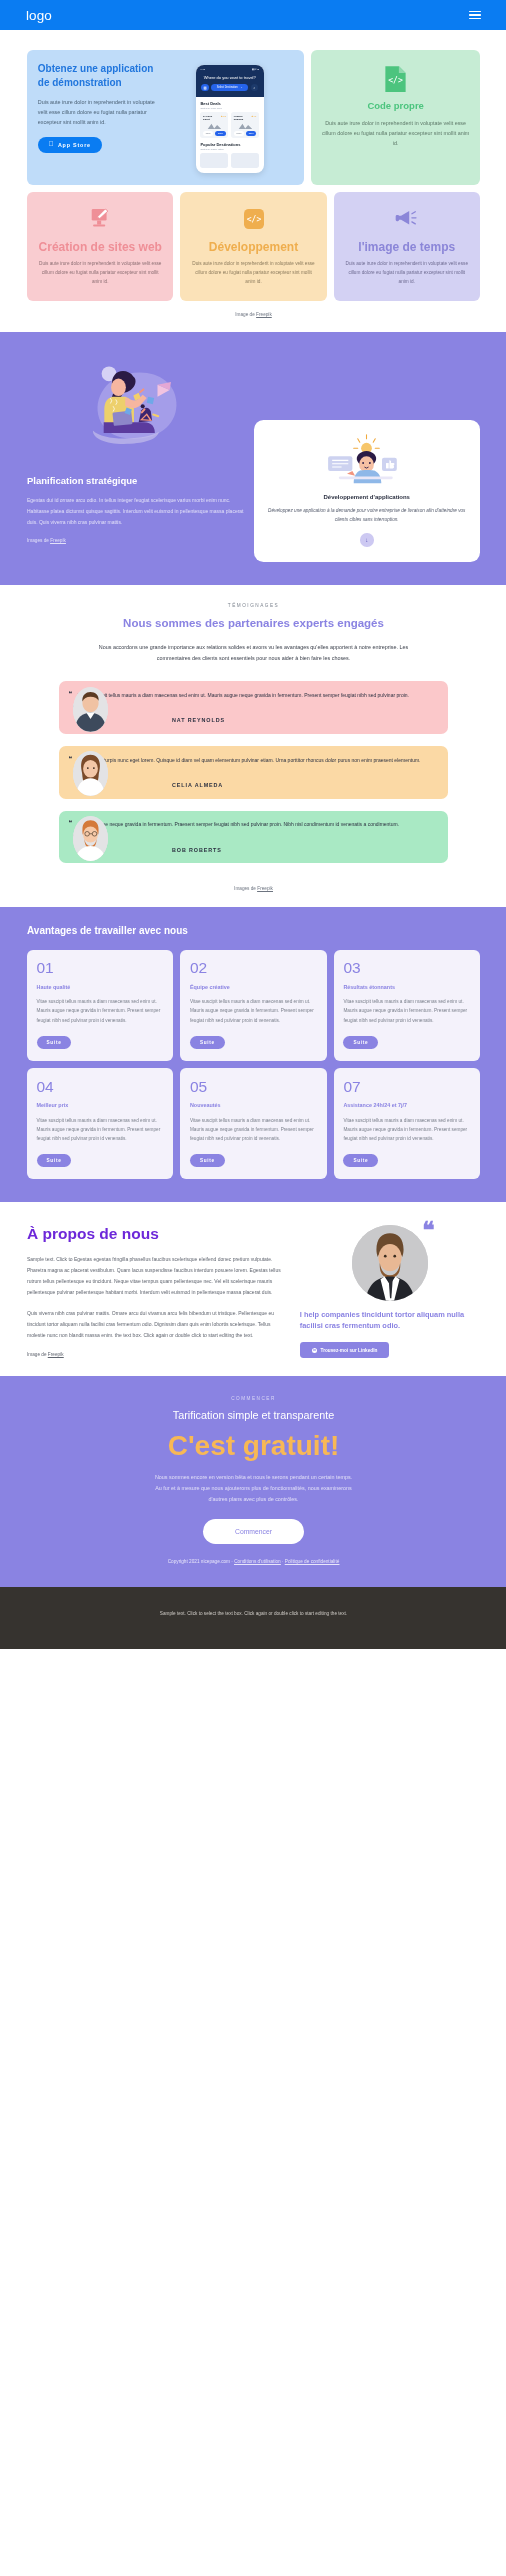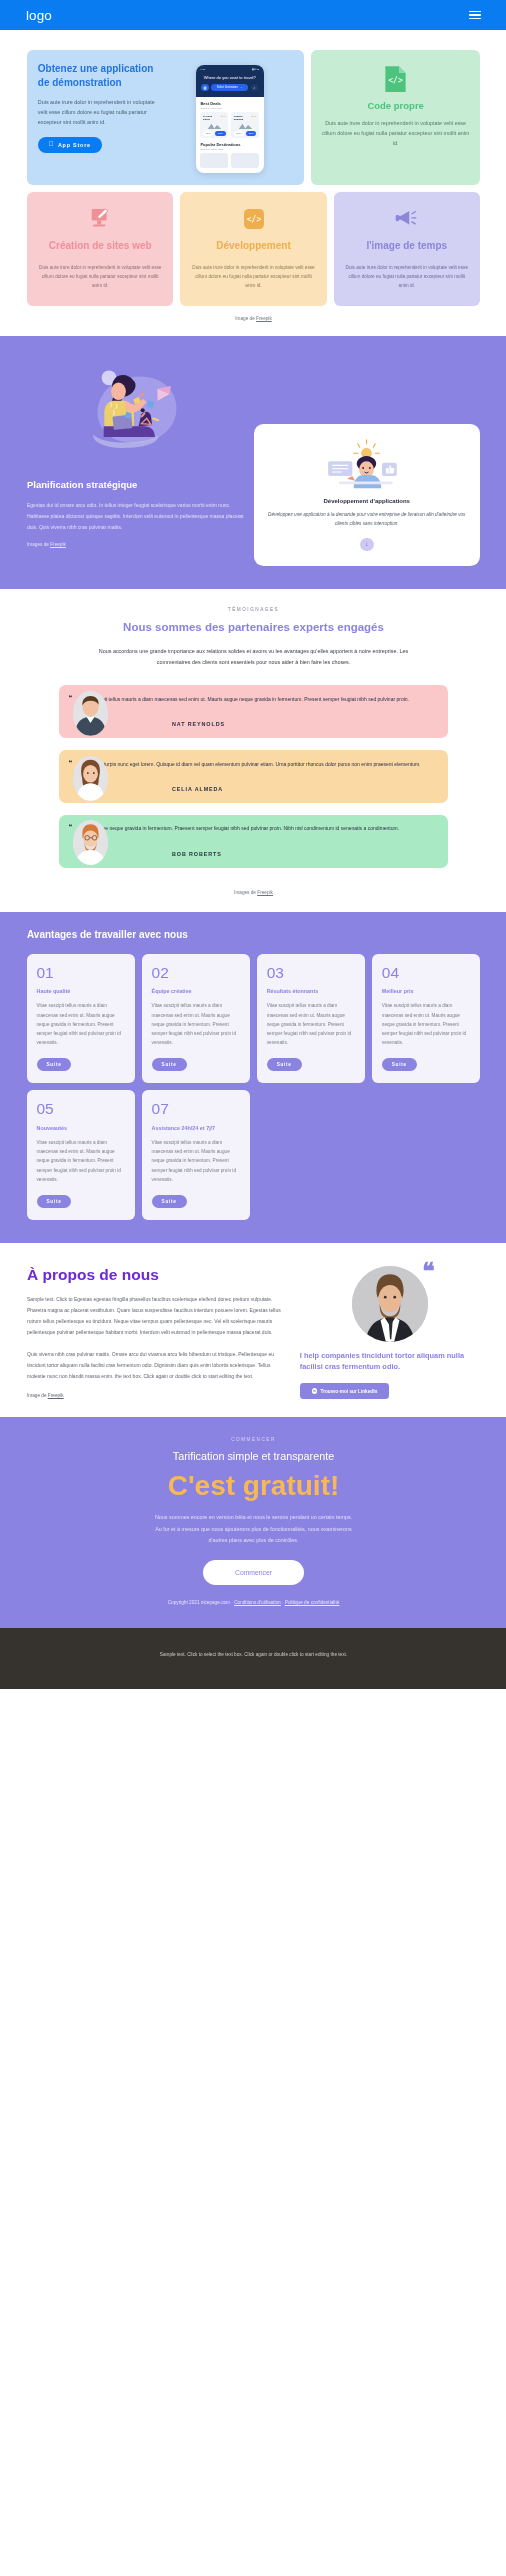--- a/index.html
+++ b/index.html
@@ -79,21 +79,21 @@
   .pop { flex: 1; height: 15px; background: #e8edf5; border-radius: 2.7px; }
 
   .card-code { background: #c6ecd4; flex: 1 1 37%; text-align: center; padding: 15px 9.5px; }
   .code-ico { margin: 0 auto 6.8px; width: 23px; height: 28px; }
   .card-code h3 { color: #4cc47e; font-size: 9.5px; font-weight: 600; margin-bottom: 6.8px; }
   .card-code p { color: #5f7a6a; font-size: 5.4px; line-height: 1.9; }
 
   .row2 { display: flex; gap: 6.8px; margin-top: 6.8px; }
   .mini { flex: 1; border-radius: 6px; padding: 13.5px 9.5px 15px; text-align: center; }
   .mini .ico { height: 27px; margin-bottom: 6.8px; display: flex; align-items: center; justify-content: center; }
-  .mini h3 { font-size: 10px; font-weight: 600; line-height: 1.4; margin-bottom: 10px; }
+  .mini h3 { font-size: 12px; font-weight: 600; line-height: 1.4; margin-bottom: 3px; }
   .mini p { font-size: 4.7px; line-height: 1.95; }
   .m-pink { background: #f9ccd0; }
   .m-pink h3 { color: #ef8f97; } .m-pink p { color: #8d6f74; }
   .m-yellow { background: #fbe2b8; }
   .m-yellow h3 { color: #efae4e; } .m-yellow p { color: #8d7c5e; }
   .m-purple { background: #d3d1f3; }
   .m-purple h3 { color: #8b86d8; } .m-purple p { color: #6f6c92; }
 
   .credit { text-align: center; font-size: 4.7px; color: #6d7480; padding: 10.8px 0 2.7px; }
   .credit a { color: #6d7480; }
@@ -135,21 +135,21 @@
   .tname { font-size: 5.4px; font-weight: 700; letter-spacing: 0.9px; color: #2b3040; margin-top: 9.5px; padding-left: 101px; }
   .avatar {
     position: absolute; left: 13.5px; top: 5.4px; width: 35px; height: 45px;
     border-radius: 50%; overflow: hidden; background: #e3e3e5;
   }
   .avatar svg { width: 100%; height: 100%; display: block; }
 
   
   .sec-adv { background: #8a83e2; padding: 17.6px 27px 23px; }
   .sec-adv h2 { color: #fff; font-size: 10px; font-weight: 700; margin-bottom: 13.5px; }
-  .adv-grid { display: grid; grid-template-columns: repeat(4, 1fr); gap: 7.4px; }
+  .adv-grid { display: grid; grid-template-columns: repeat(3, 1fr); gap: 7.4px; }
   .adv-card { background: #f4f2fb; border-radius: 6px; padding: 10.8px 9.5px 12px; }
   .adv-num { font-size: 15.5px; font-weight: 400; color: #8a83e2; line-height: 1; margin-bottom: 8px; }
   .adv-card h3 { font-size: 5.4px; color: #8a83e2; font-weight: 700; margin-bottom: 7.4px; }
   .adv-card p { font-size: 4.7px; line-height: 1.95; color: #7b808c; margin-bottom: 8.8px; }
   .adv-btn {
     background: #8a83e2; color: #fff; border: none; border-radius: 13.5px;
     padding: 4px 10px; font-size: 4.7px; font-weight: 700; letter-spacing: 0.7px;
     font-family: inherit; cursor: pointer;
   }
 

